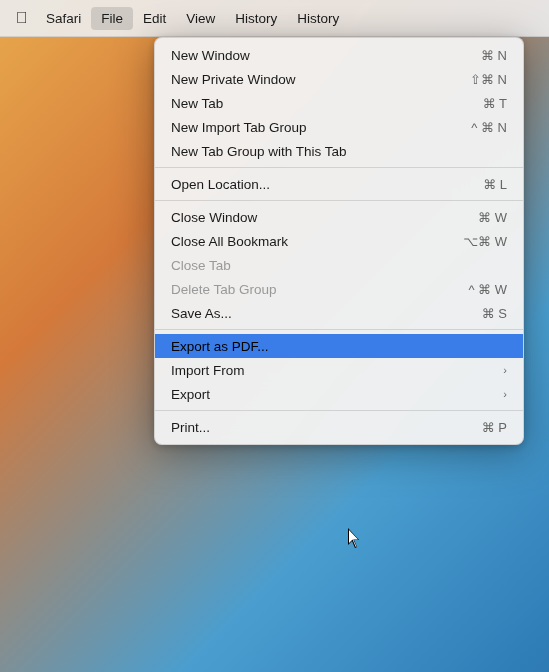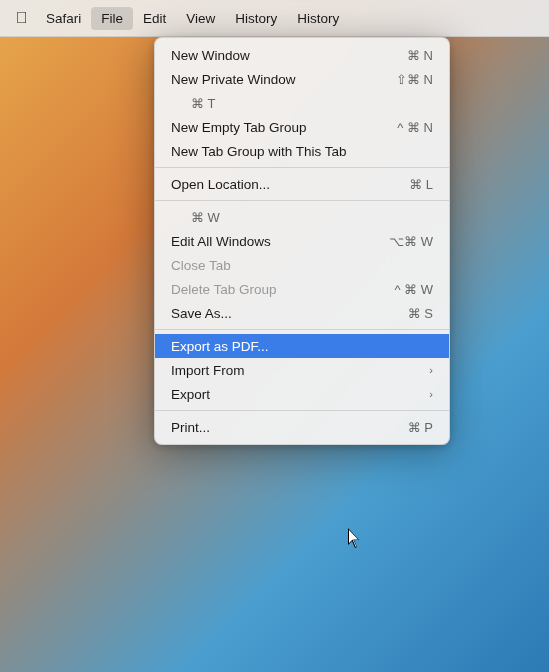--- a/index.html
+++ b/index.html
@@ -62,21 +62,21 @@
 
     .menu-bar-item.active {
       background: rgba(0,0,0,0.12);
     }
 
     
     .dropdown-menu {
       position: absolute;
       top: 37px;
       left: 154px;
-      width: 296px;
+      width: 370px;
       background: rgba(242, 242, 242, 0.97);
       backdrop-filter: blur(30px);
       border-radius: 8px;
       box-shadow: 0 8px 40px rgba(0,0,0,0.35), 0 2px 8px rgba(0,0,0,0.2);
       z-index: 100;
       padding: 5px 0;
       border: 1px solid rgba(0,0,0,0.12);
     }
 
     .menu-item {
@@ -85,21 +85,21 @@
       justify-content: space-between;
       padding: 4px 16px;
       cursor: pointer;
       font-size: 13.5px;
       color: #1a1a1a;
       min-height: 24px;
     }
 
     .menu-item.highlighted {
       background: #3b7de8;
-      color: #ffffff;
+      color: #000000;
     }
 
     .menu-item.disabled {
       color: #999;
       cursor: default;
       justify-content: flex-end;
     }
 
     .menu-item-label {
       flex: 1;
@@ -162,45 +162,47 @@
 
   <div class="menu-item">
     <span class="menu-item-label">New Window</span>
     <span class="menu-item-shortcut">⌘ N</span>
   </div>
   <div class="menu-item">
     <span class="menu-item-label">New Private Window</span>
     <span class="menu-item-shortcut">⇧⌘ N</span>
   </div>
   <div class="menu-item">
+    <span class="menu-item-label">New Tab</span>
     <span class="menu-item-shortcut">⌘ T</span>
   </div>
   <div class="menu-item">
-    <span class="menu-item-label">New Empty Tab Group</span>
+    <span class="menu-item-label">New Import Tab Group</span>
     <span class="menu-item-shortcut">^ ⌘ N</span>
   </div>
   <div class="menu-item">
     <span class="menu-item-label">New Tab Group with This Tab</span>
     <span class="menu-item-shortcut"></span>
   </div>
 
   <div class="menu-separator"></div>
 
   <div class="menu-item">
     <span class="menu-item-label">Open Location...</span>
     <span class="menu-item-shortcut">⌘ L</span>
   </div>
 
   <div class="menu-separator"></div>
 
   <div class="menu-item">
+    <span class="menu-item-label">Close Window</span>
     <span class="menu-item-shortcut">⌘ W</span>
   </div>
   <div class="menu-item">
-    <span class="menu-item-label">Edit All Windows</span>
+    <span class="menu-item-label">Close All Bookmark</span>
     <span class="menu-item-shortcut">⌥⌘ W</span>
   </div>
   <div class="menu-item disabled">
     <span class="menu-item-label">Close Tab</span>
     <span class="menu-item-shortcut"></span>
   </div>
   <div class="menu-item disabled">
     <span class="menu-item-label">Delete Tab Group</span>
     <span class="menu-item-shortcut">^ ⌘ W</span>
   </div>

